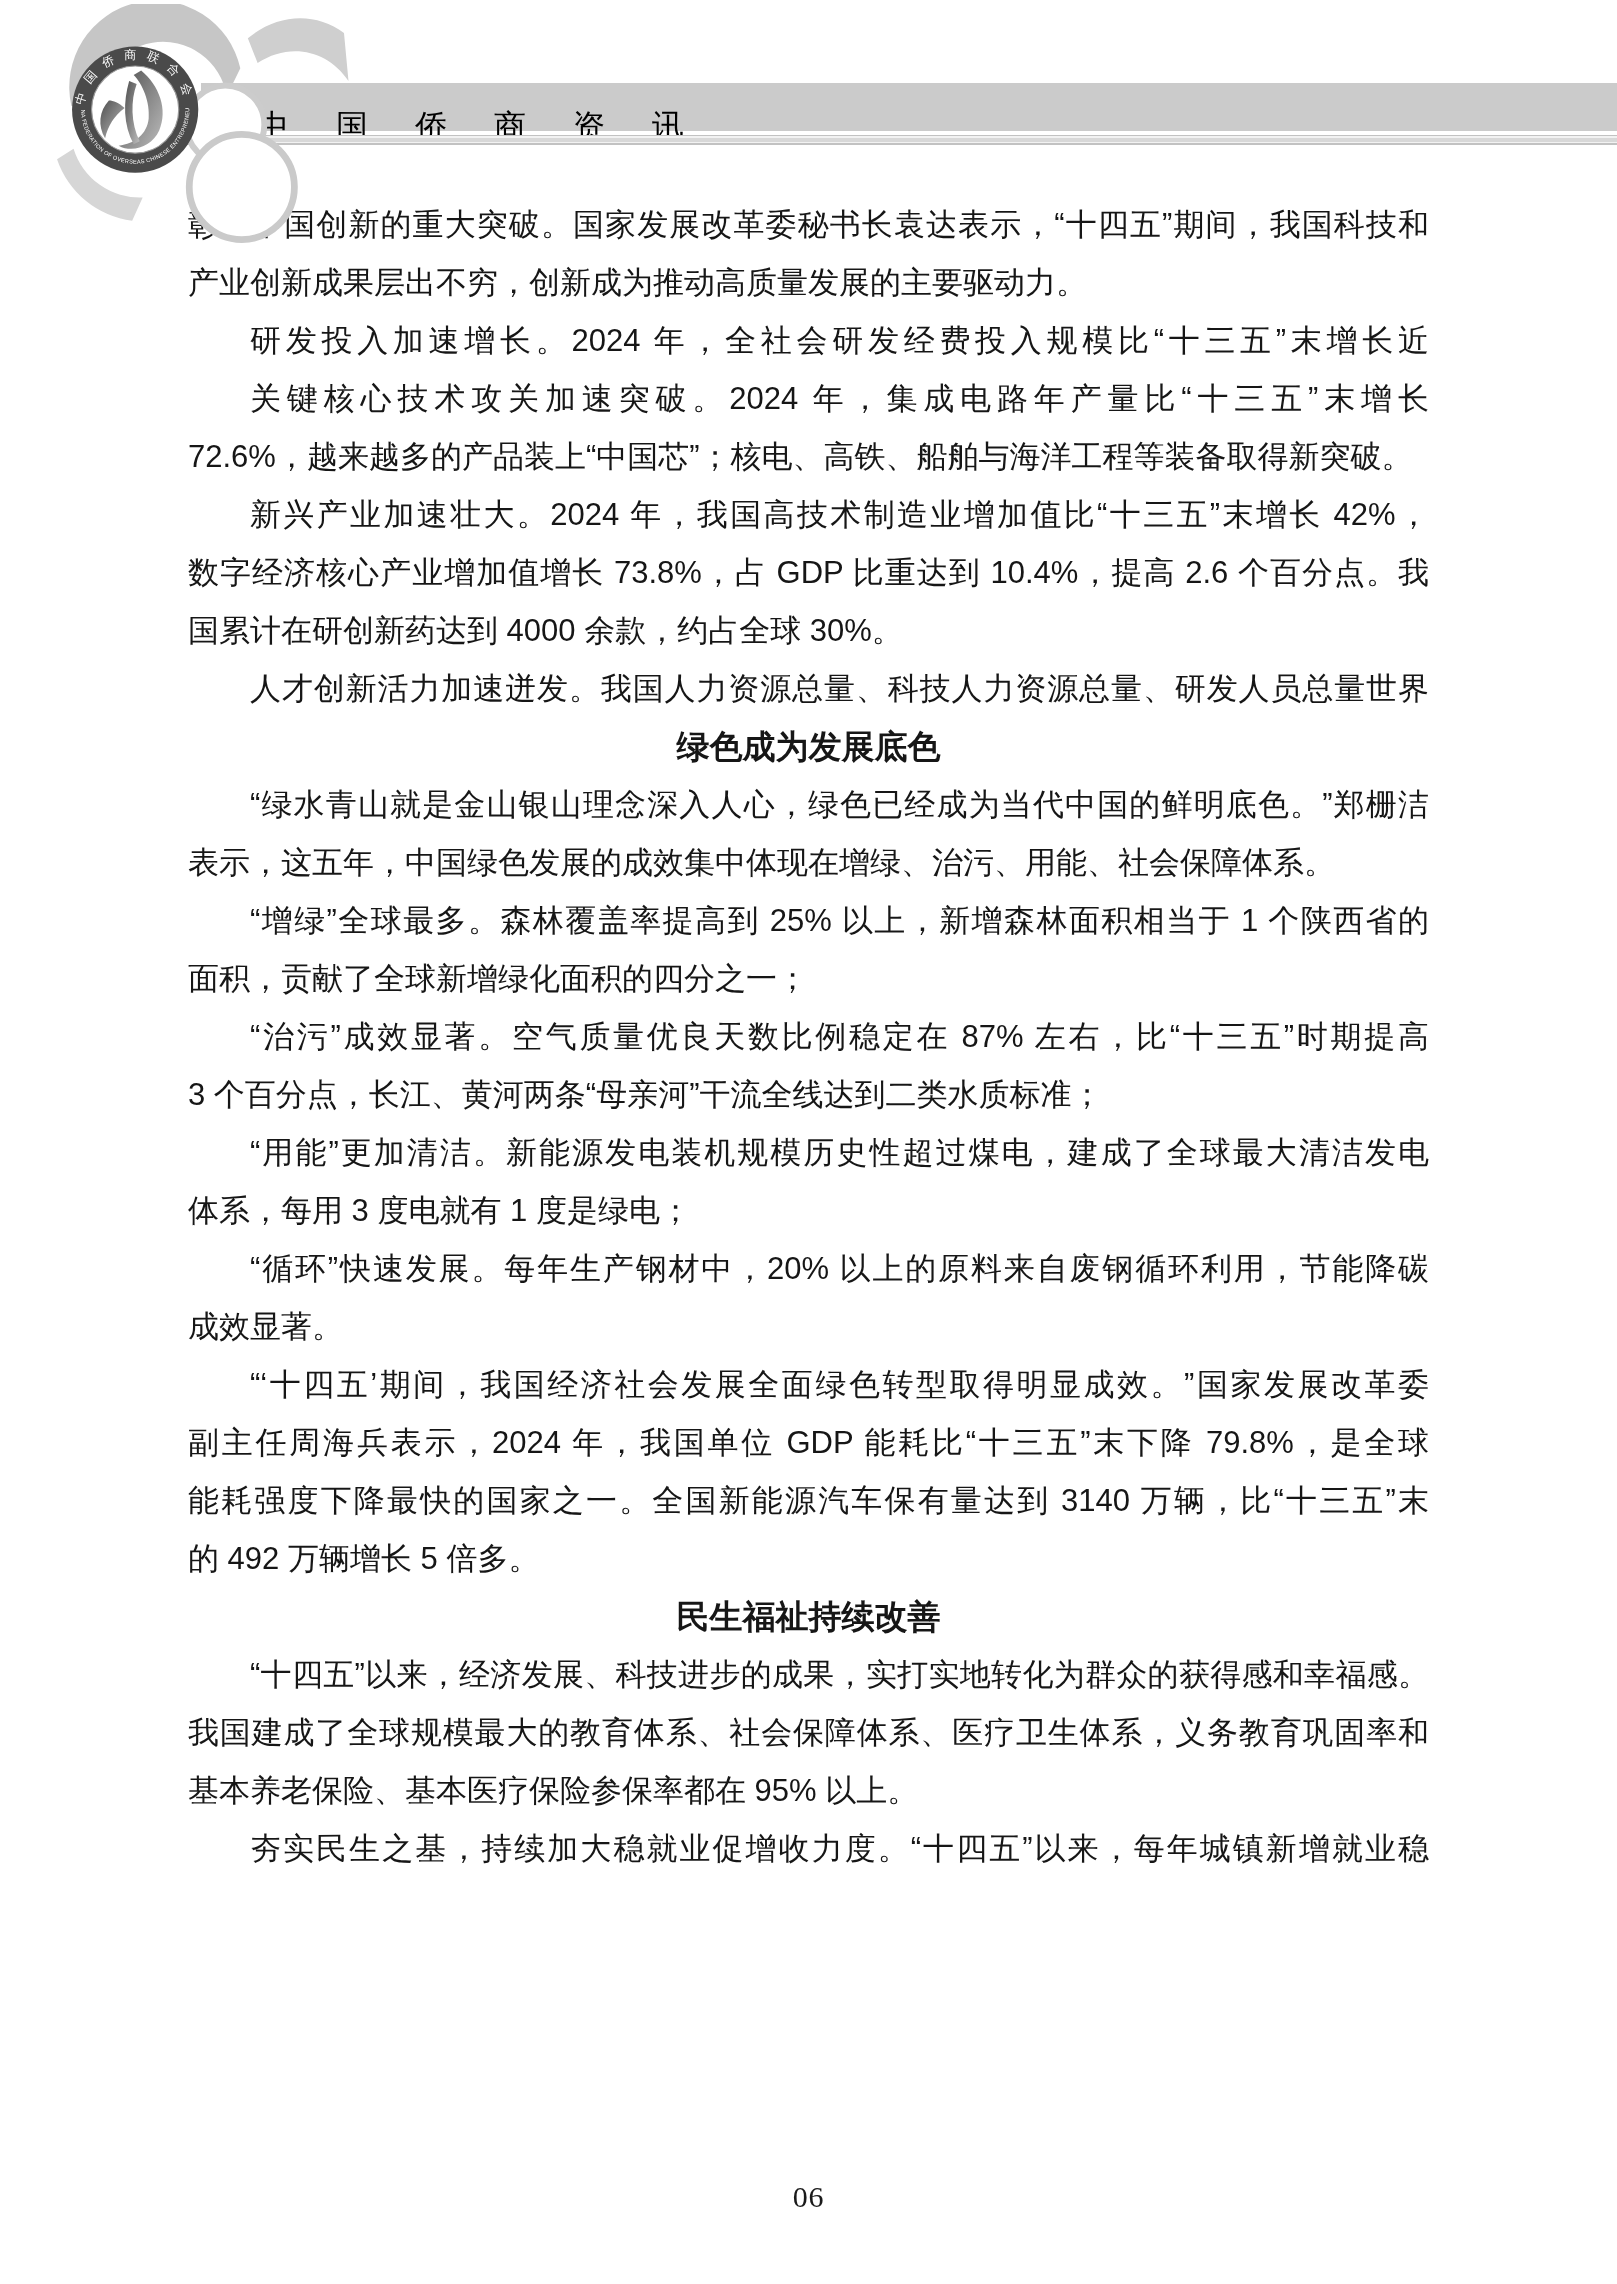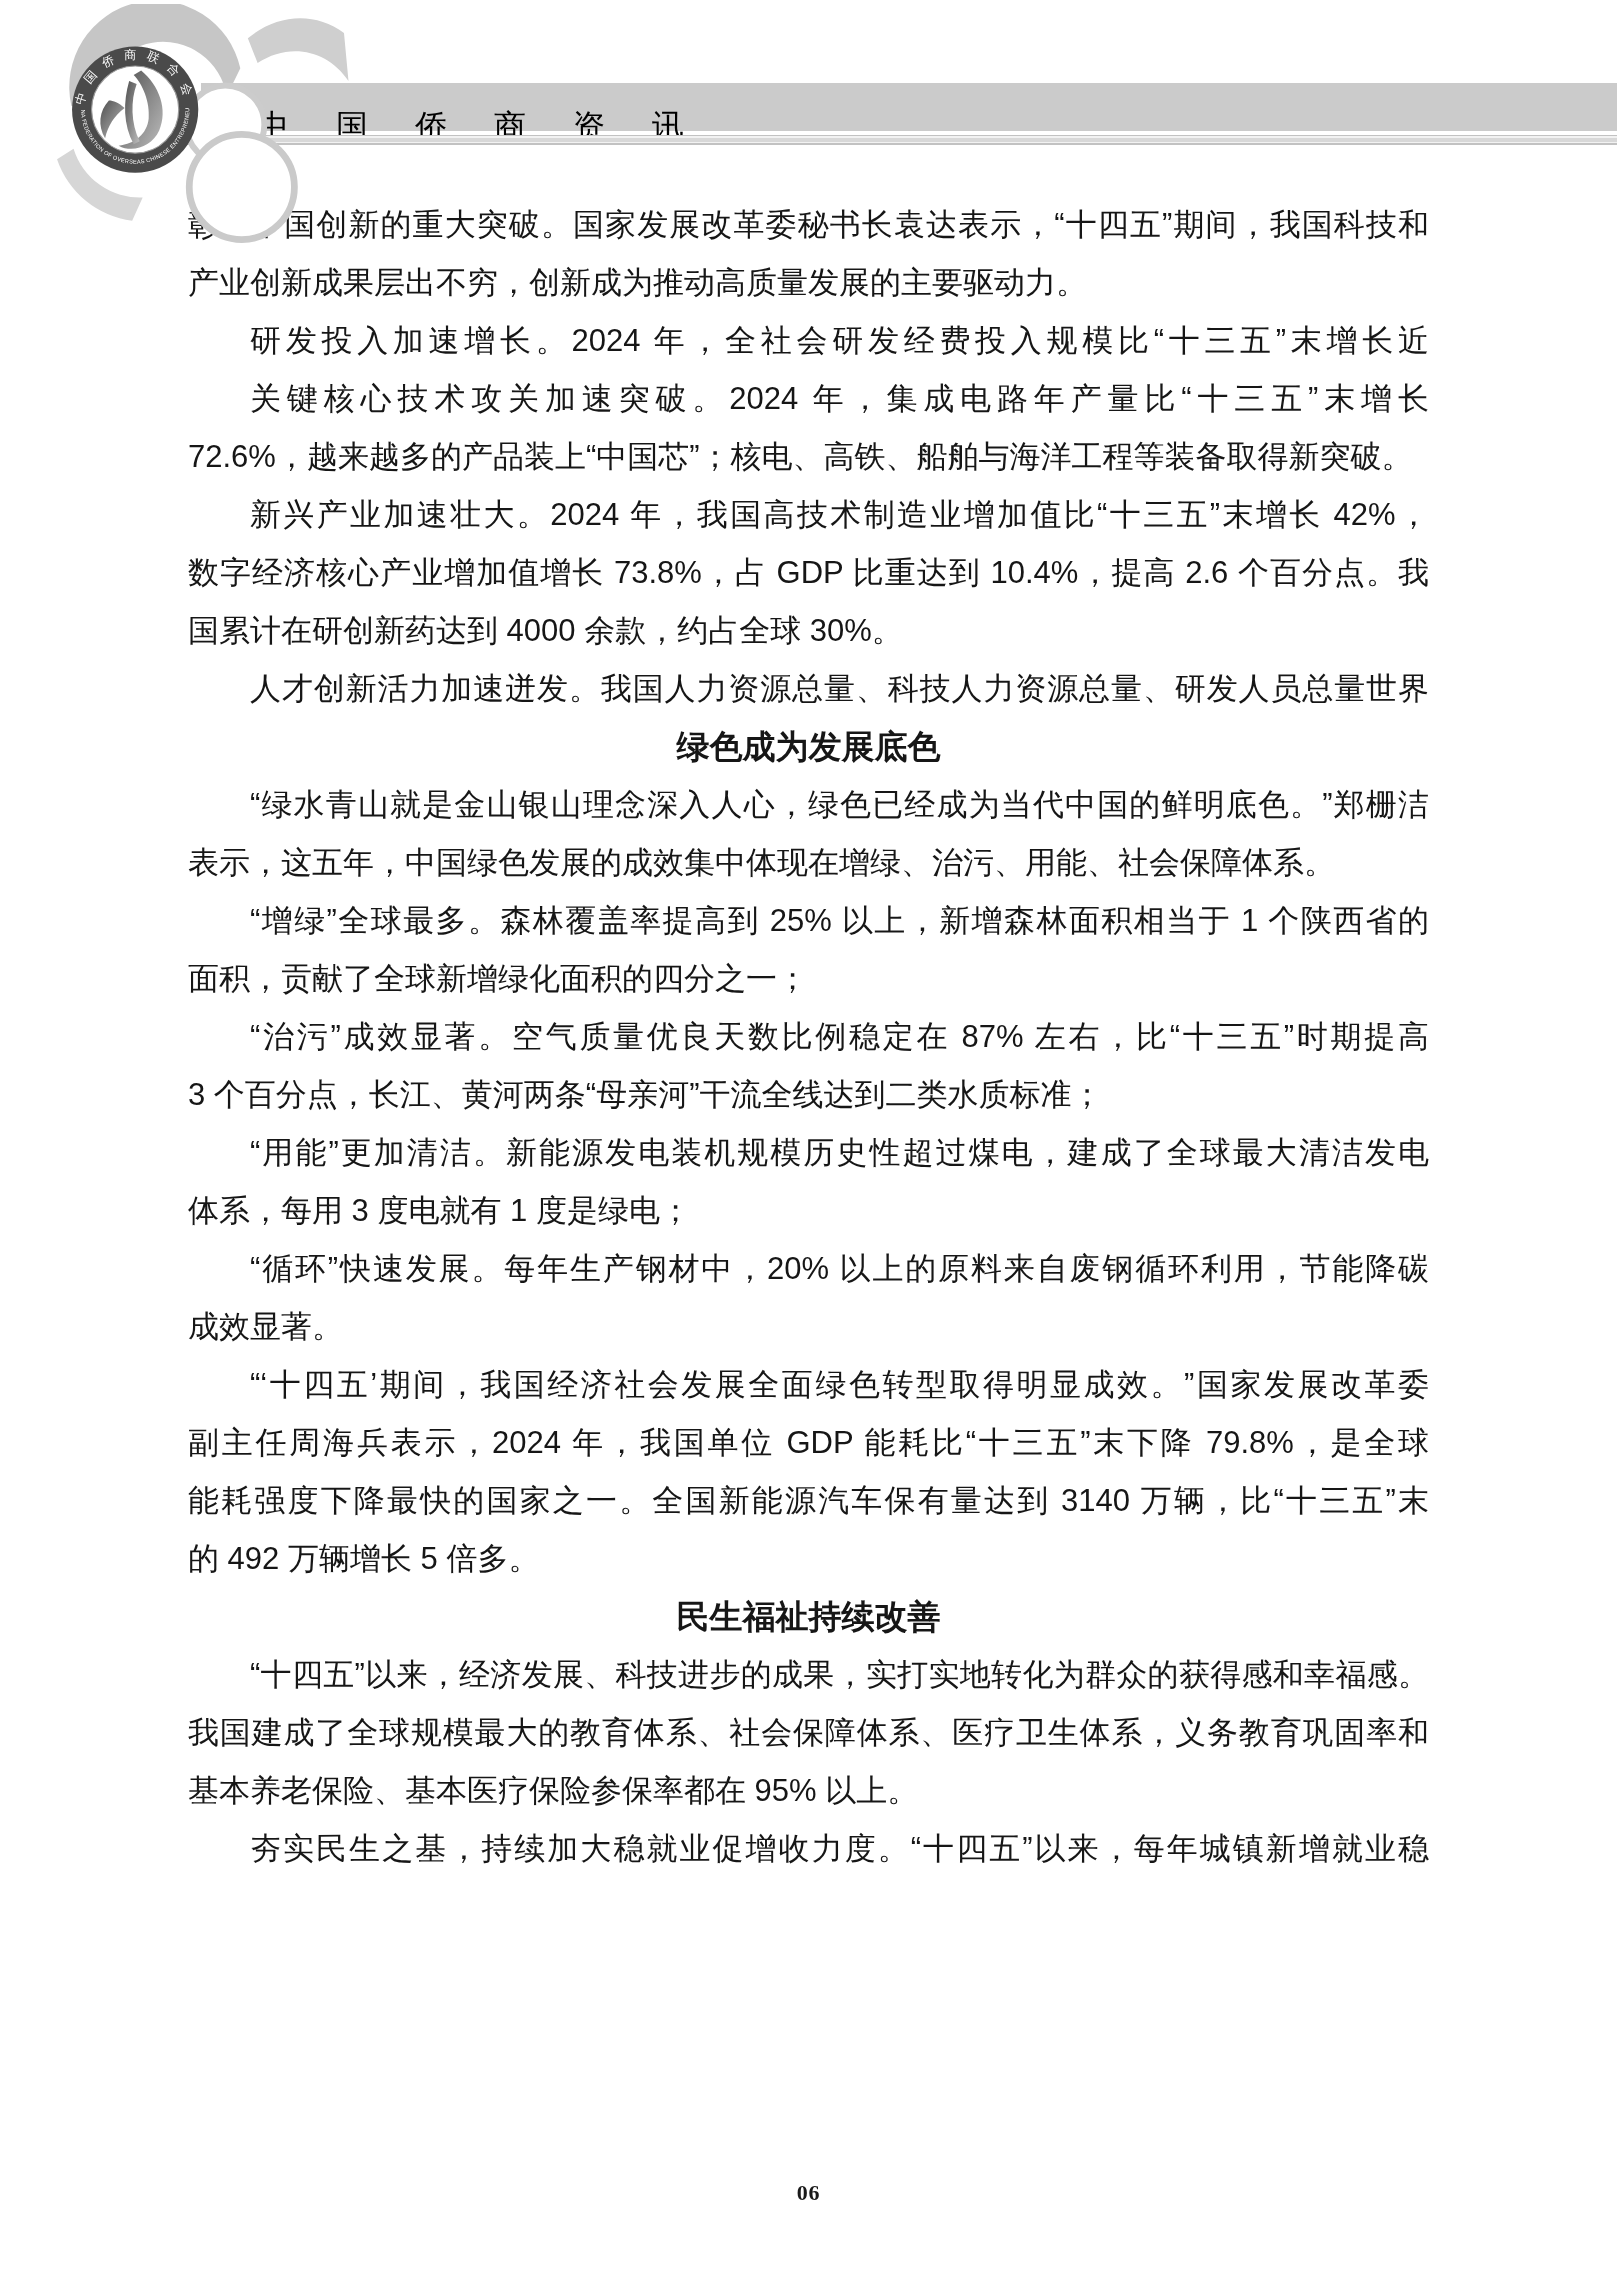--- a/index.html
+++ b/index.html
@@ -32,23 +32,22 @@
   .line.full { text-align-last:justify; }
   .line.indent { text-indent:2em; }
   .line.heading {
     font-weight:bold; font-size:33px;
     text-align:center; text-align-last:center;
   }
 
   
   .page-number {
     position:absolute; left:0; right:0; top:2180px; text-align:center;
-    font-family:"Liberation Serif", serif; font-size:22px; color:#1a1a1a;
+    font-family:"Liberation Serif", serif; font-size:30px; color:#1a1a1a;
     letter-spacing:0.8px;
-    font-weight:bold;
   }
 </style>
 </head>
 <body>
 
 <div class="page">
 
   <div class="masthead-bar">
     <span class="masthead-title">中国侨商资讯</span>
   </div>

